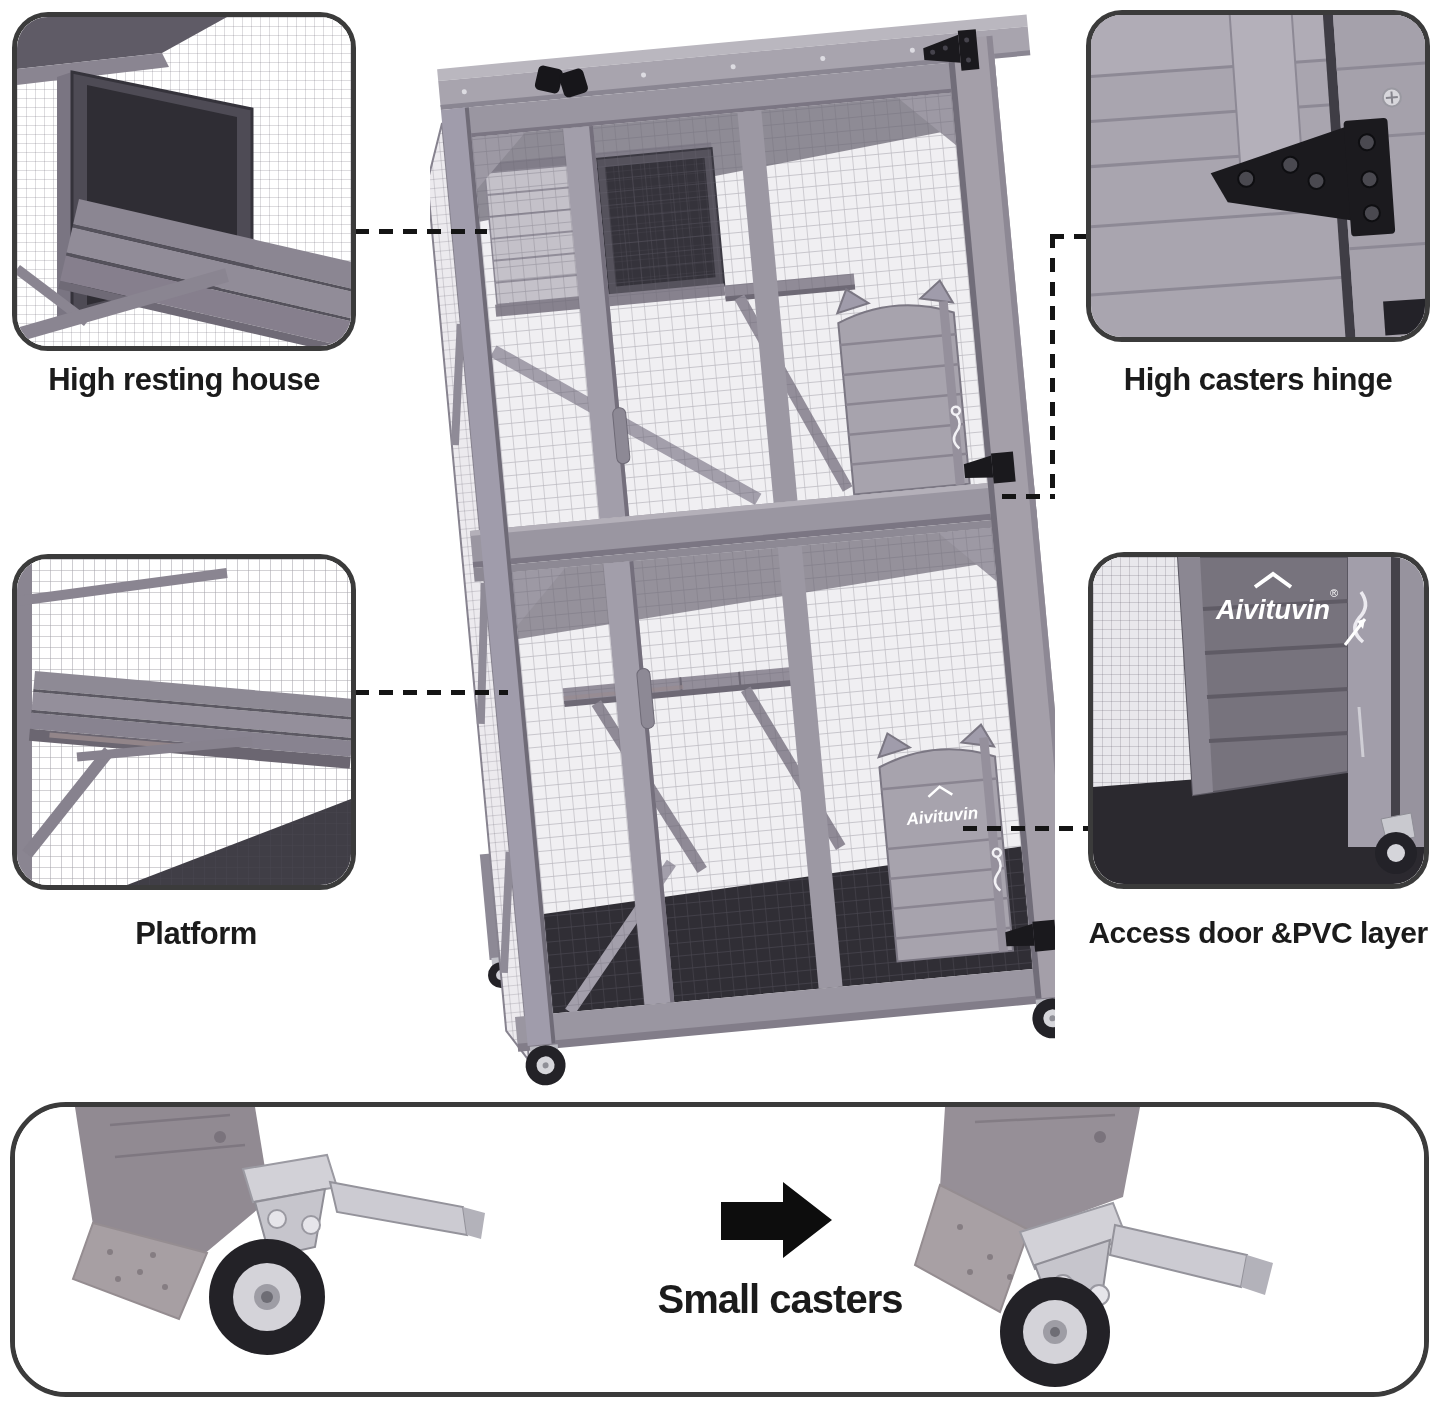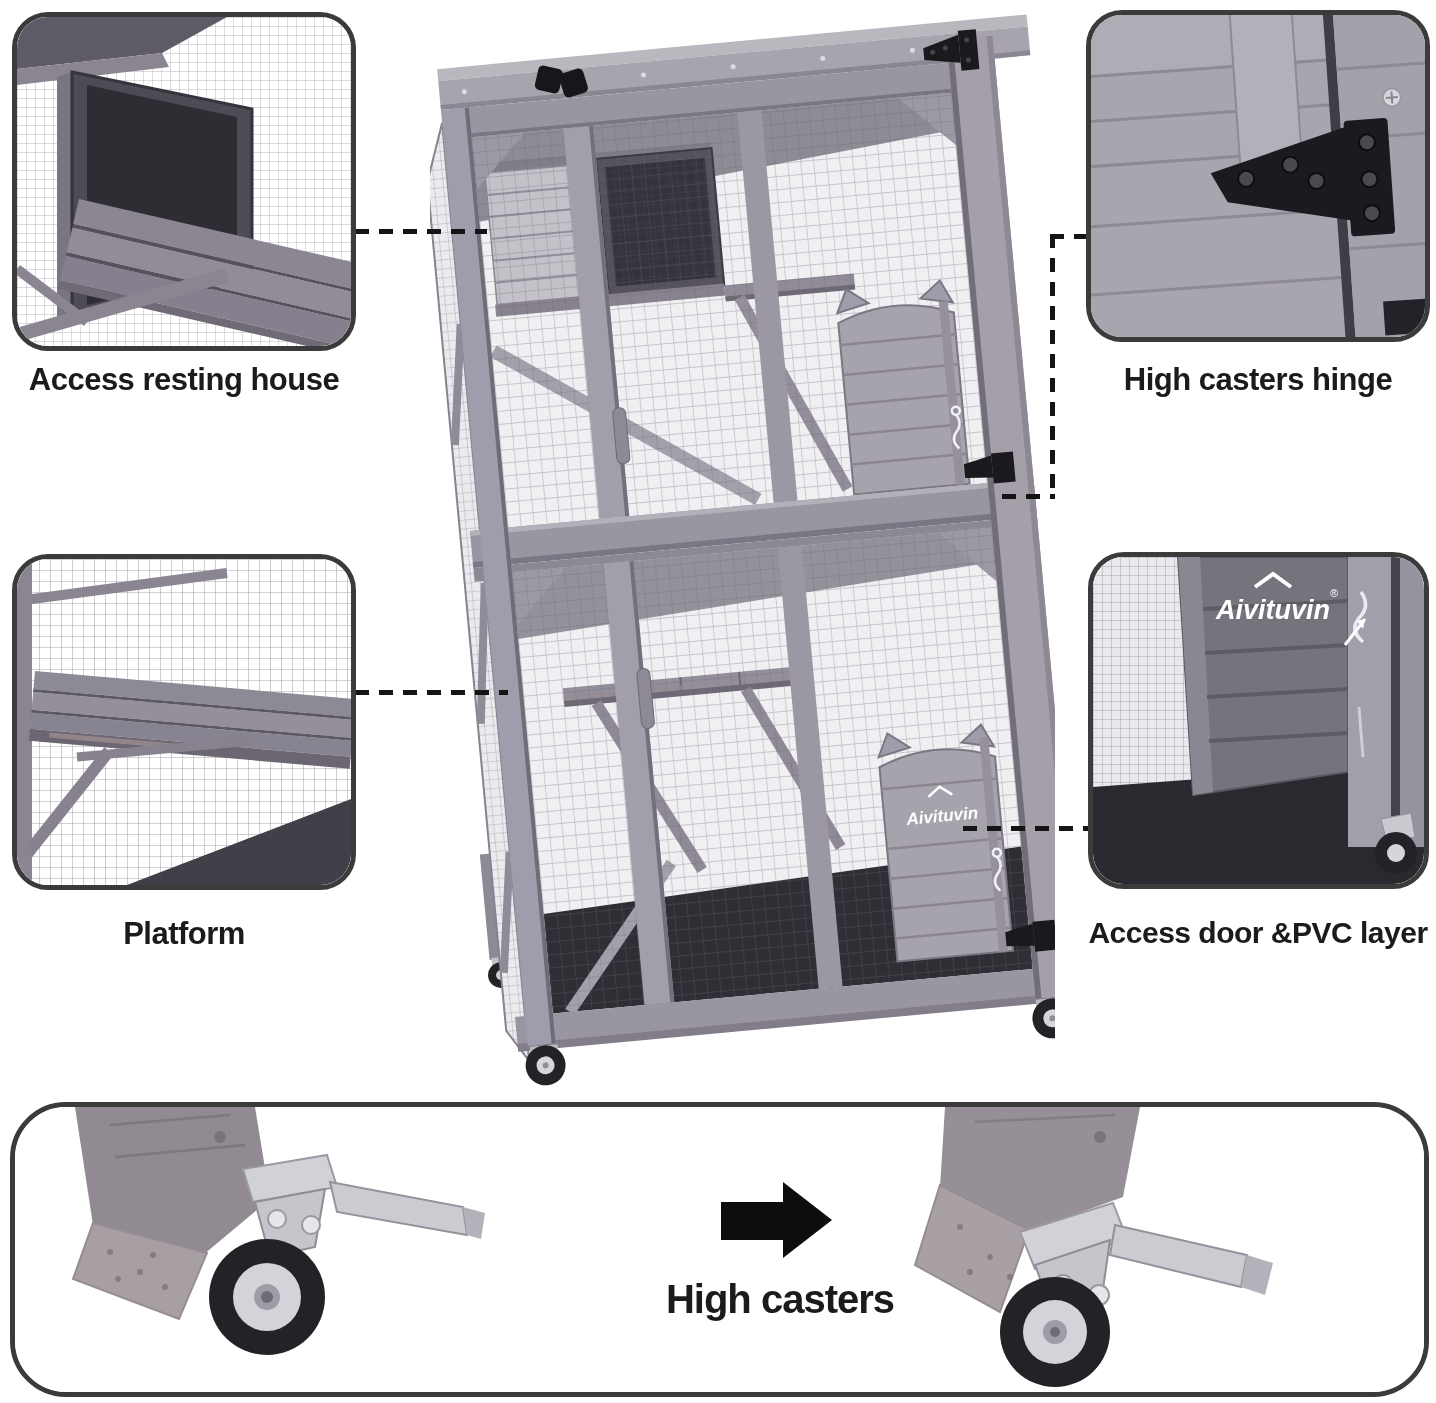--- a/index.html
+++ b/index.html
@@ -239,21 +239,21 @@
       <rect x="0" y="29" width="300" height="26" fill="#918c98"></rect>
       <rect x="0" y="58" width="300" height="26" fill="#867f8d"></rect>
       <rect x="0" y="26" width="300" height="3" fill="#55525c"></rect>
       <rect x="0" y="55" width="300" height="3" fill="#55525c"></rect>
       <rect x="0" y="84" width="300" height="8" fill="#6f6a76"></rect>
     </g>
     <line x1="0" y1="252" x2="70" y2="305" stroke="#8a8591" stroke-width="10"></line>
     <line x1="0" y1="318" x2="210" y2="258" stroke="#8a8591" stroke-width="14"></line>
   </svg>
 </div>
-<div class="feature-label" style="left:12px;top:362px;width:344px;">Access resting house</div>
+<div class="feature-label" style="left:12px;top:362px;width:344px;">High resting house</div>
 
 <div class="callout" style="left:1086px;top:10px;width:344px;height:332px;">
   <svg viewBox="0 0 334 322">
     <rect width="334" height="322" fill="#a9a5af"></rect>
     <g transform="rotate(-4 167 161)">
       <rect x="-20" y="-10" width="374" height="60" fill="#b0acb6"></rect>
       <line x1="-20" y1="50" x2="354" y2="50" stroke="#8d8995" stroke-width="3"></line>
       <line x1="-20" y1="95" x2="354" y2="95" stroke="#8d8995" stroke-width="3"></line>
       <line x1="-20" y1="140" x2="354" y2="140" stroke="#8d8995" stroke-width="3"></line>
       <line x1="-20" y1="200" x2="354" y2="200" stroke="#8d8995" stroke-width="3"></line>
@@ -304,21 +304,21 @@
       <rect x="0" y="42" width="322" height="16" fill="#888390"></rect>
       <rect x="0" y="18" width="322" height="3" fill="#5c5963"></rect>
       <rect x="0" y="39" width="322" height="3" fill="#5c5963"></rect>
       <rect x="0" y="58" width="322" height="12" fill="#6b6671"></rect>
       <rect x="20" y="60" width="140" height="5" fill="#9c8d90" opacity="0.8"></rect>
     </g>
     <line x1="92" y1="192" x2="10" y2="295" stroke="#87828e" stroke-width="12"></line>
     <line x1="60" y1="198" x2="235" y2="182" stroke="#87828e" stroke-width="9"></line>
   </svg>
 </div>
-<div class="feature-label" style="left:12px;top:916px;width:344px;">Platform</div>
+<div class="feature-label" style="left:24px;top:916px;width:344px;">Platform</div>
 
 <div class="callout" style="left:1088px;top:552px;width:341px;height:337px;">
   <svg viewBox="0 0 331 327">
     <defs>
       <pattern id="b4mesh" width="9" height="9" patternUnits="userSpaceOnUse">
         <path d="M9 0H0V9" fill="none" stroke="#6a6774" stroke-opacity="0.5" stroke-width="1"></path>
       </pattern>
     </defs>
     <rect width="331" height="327" fill="#ffffff"></rect>
     <rect x="0" y="0" width="130" height="240" fill="#e9e8ec"></rect>
@@ -404,13 +404,13 @@
       <circle cx="1040" cy="225" r="12" fill="#9e9da5"></circle>
       <circle cx="1040" cy="225" r="5" fill="#6e6d75"></circle>
     </g>
   </svg>
 </div>
 
 <svg style="position:absolute;left:716px;top:1180px;" width="122" height="82" viewBox="0 0 122 82">
   <polygon points="5,22 67,22 67,2 116,40 67,78 67,60 5,60" fill="#0d0d0d"></polygon>
 </svg>
 
-<div class="feature-label" style="left:580px;top:1277px;width:400px;font-size:40px;letter-spacing:-1px;">High casters</div>
+<div class="feature-label" style="left:580px;top:1277px;width:400px;font-size:40px;letter-spacing:-1px;">Small casters</div>
 
 </body></html>

